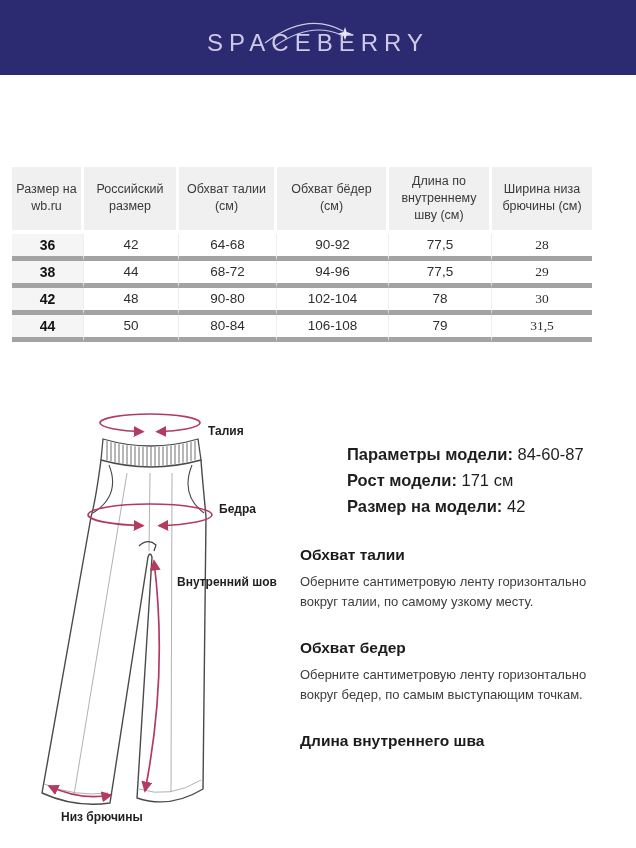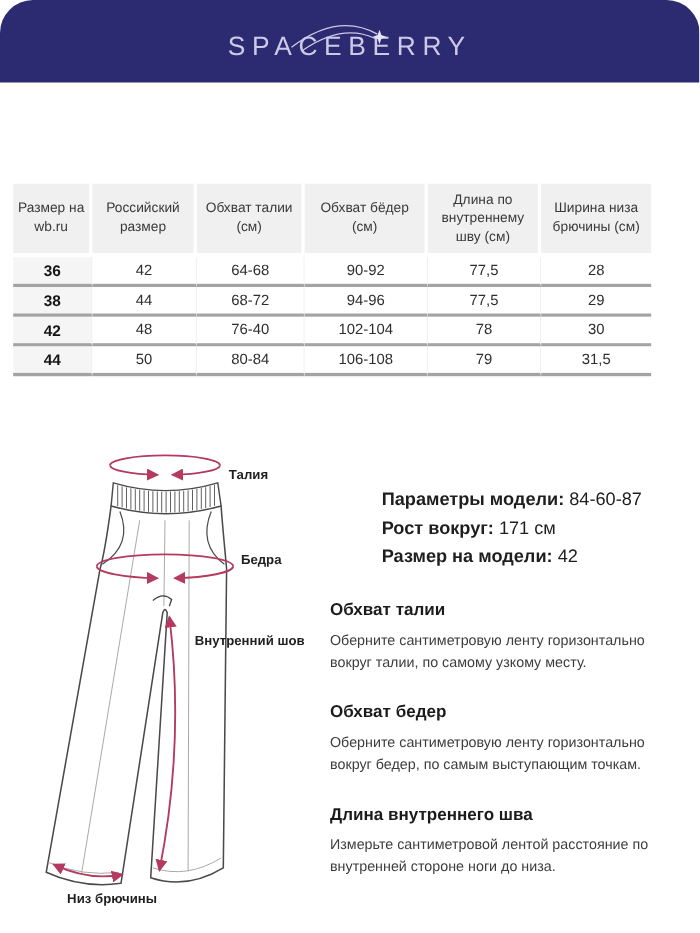--- a/index.html
+++ b/index.html
@@ -1,19 +1,19 @@
 <!DOCTYPE html>
 <html><head>
 <meta charset="utf-8">
 <style>
   * { margin:0; padding:0; box-sizing:border-box; }
   html,body { background:#ffffff; }
   .page {
     position:relative; width:636px; height:848px; background:#ffffff;
-    font-family:"Liberation Sans", sans-serif; overflow:hidden; margin:0 auto;border-radius:30px;
+    font-family:"Liberation Sans", sans-serif; overflow:hidden; margin:0 auto;
   }
 
   
   .brand-bar {
     position:absolute; left:0; top:0; width:636px; height:75px;
     background:#2c2a70; display:flex; align-items:center; justify-content:center;
   }
   .logo { position:relative; color:#cdc9e8; font-size:24px; letter-spacing:6px;
     font-weight:500; padding-top:10px; }
   .sparkle { position:absolute; left:52px; top:-10px; width:104px; height:44px; }
@@ -24,23 +24,23 @@
   table.size th {
     background:#f0f0f0; font-weight:400; font-size:12.5px; color:#3a3a3a;
     line-height:1.35; text-align:center; vertical-align:middle;
     height:55px; padding:6px 4px;
     border-right:3px solid #ffffff; border-bottom:4px solid #ffffff;
   }
   table.size th:last-child { border-right:none; }
   table.size td {
     background:#ffffff; text-align:center; vertical-align:middle;
     font-size:13.5px; color:#2e2e2e; height:27px; padding:2px 4px;
-    border-bottom:3px solid #a3a3a3; border-right:1px solid #efefef;
-  }
-  table.size td:last-child { border-right:none; }
+    border-bottom:5px solid #a3a3a3; border-right:1px solid #efefef;
+  }
+  table.size td:last-child { border-right:none;font-family:Liberation Serif, serif; }
   table.size td.first { background:#f5f5f5; font-weight:700; font-size:14px; color:#141414; }
 
   
   .figure { position:absolute; left:15px; top:395px; width:280px; height:450px; }
   .figure svg { position:absolute; left:0; top:0; }
   .fig-label { position:absolute; font-size:12px; font-weight:600; color:#1f1f1f; line-height:20px; }
   .lbl-waist  { left:193px; top:26px; }
   .lbl-hips   { left:204px; top:104px; }
   .lbl-inseam { left:162px; top:177px; width:100px; }
   .lbl-hem    { left:46px;  top:412px; }
@@ -104,21 +104,21 @@
           <td class="first">38</td>
           <td>44</td>
           <td>68-72</td>
           <td>94-96</td>
           <td>77,5</td>
           <td>29</td>
         </tr>
         <tr>
           <td class="first">42</td>
           <td>48</td>
-          <td>76-40</td>
+          <td>90-80</td>
           <td>102-104</td>
           <td>78</td>
           <td>30</td>
         </tr>
         <tr>
           <td class="first">44</td>
           <td>50</td>
           <td>80-84</td>
           <td>106-108</td>
           <td>79</td>
@@ -209,35 +209,34 @@
     <div class="fig-label lbl-inseam">Внутренний шов</div>
     <div class="fig-label lbl-hem">Низ брючины</div>
   </div>
 
   <div class="info-col">
     <div class="model-line">
       <span class="lab">Параметры модели:</span>
       <span class="val">84-60-87</span>
     </div>
     <div class="model-line">
-      <span class="lab">Рост вокруг:</span>
+      <span class="lab">Рост модели:</span>
       <span class="val">171 см</span>
     </div>
     <div class="model-line">
       <span class="lab">Размер на модели:</span>
       <span class="val">42</span>
     </div>
 
     <div class="guide">
       <div class="guide-title">Обхват талии</div>
       <div class="guide-text">Оберните сантиметровую ленту горизонтально вокруг талии, по самому узкому месту.</div>
     </div>
     <div class="guide">
       <div class="guide-title">Обхват бедер</div>
       <div class="guide-text">Оберните сантиметровую ленту горизонтально вокруг бедер, по самым выступающим точкам.</div>
     </div>
     <div class="guide">
       <div class="guide-title">Длина внутреннего шва</div>
-      <div class="guide-text">Измерьте сантиметровой лентой расстояние по внутренней стороне ноги до низа.</div>
     </div>
   </div>
 
 </div>
 
 </body></html>

